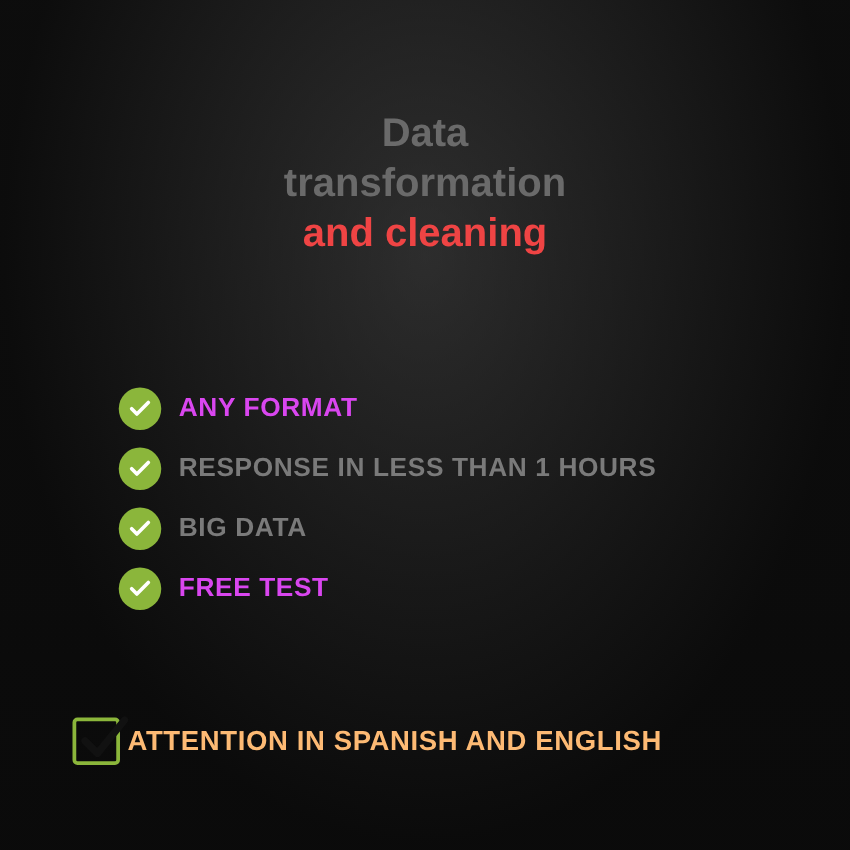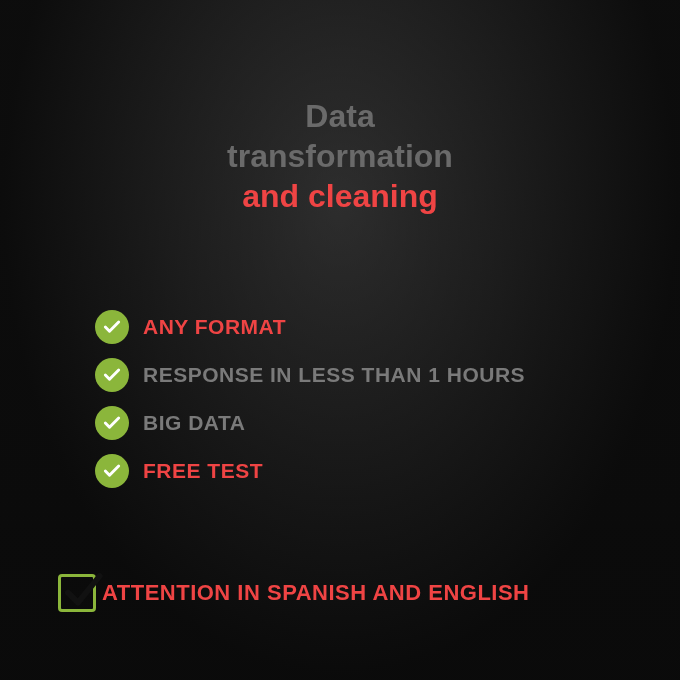--- a/index.html
+++ b/index.html
@@ -9,21 +9,21 @@
       background: #1a1a1a;
       background-image:
         radial-gradient(ellipse at center 30%, rgba(60,60,60,0.5) 0%, rgba(10,10,10,0.9) 70%),
         linear-gradient(to bottom, #252525 0%, #1a1a1a 50%, #0f0f0f 100%);
       font-family: Arial, Helvetica, sans-serif;
       position: relative;
       overflow: hidden;
     }
     .title-block {
       position: absolute;
-      top: 96px;
+      top: 86px;
       left: 0;
       right: 0;
       text-align: center;
       font-weight: bold;
       font-size: 32px;
       line-height: 1.25;
     }
     .title-line-1, .title-line-2 {
       color: #6a6a6a;
       display: block;
@@ -56,21 +56,21 @@
     }
     .check-circle svg {
       width: 20px;
       height: 20px;
     }
     .feature-text {
       font-weight: bold;
       font-size: 21px;
       letter-spacing: 0.5px;
     }
-    .blue-text { color: #ef4444; }
+    .blue-text { color: #d946ef; }
     .gray-text { color: #7a7a7a; }
     .footer-row {
       position: absolute;
       left: 58px;
       bottom: 68px;
       display: flex;
       align-items: center;
     }
     .checkbox-icon {
       width: 38px;
@@ -82,21 +82,21 @@
       flex-shrink: 0;
     }
     .checkbox-icon svg {
       position: absolute;
       top: -6px;
       left: 2px;
       width: 40px;
       height: 40px;
     }
     .footer-text {
-      color: #ef4444;
+      color: #fdba74;
       font-weight: bold;
       font-size: 22px;
       letter-spacing: 0.5px;
     }
   </style>
 </head>
 <body>
 
 <div class="title-block">
   <span class="title-line-1">Data</span>

